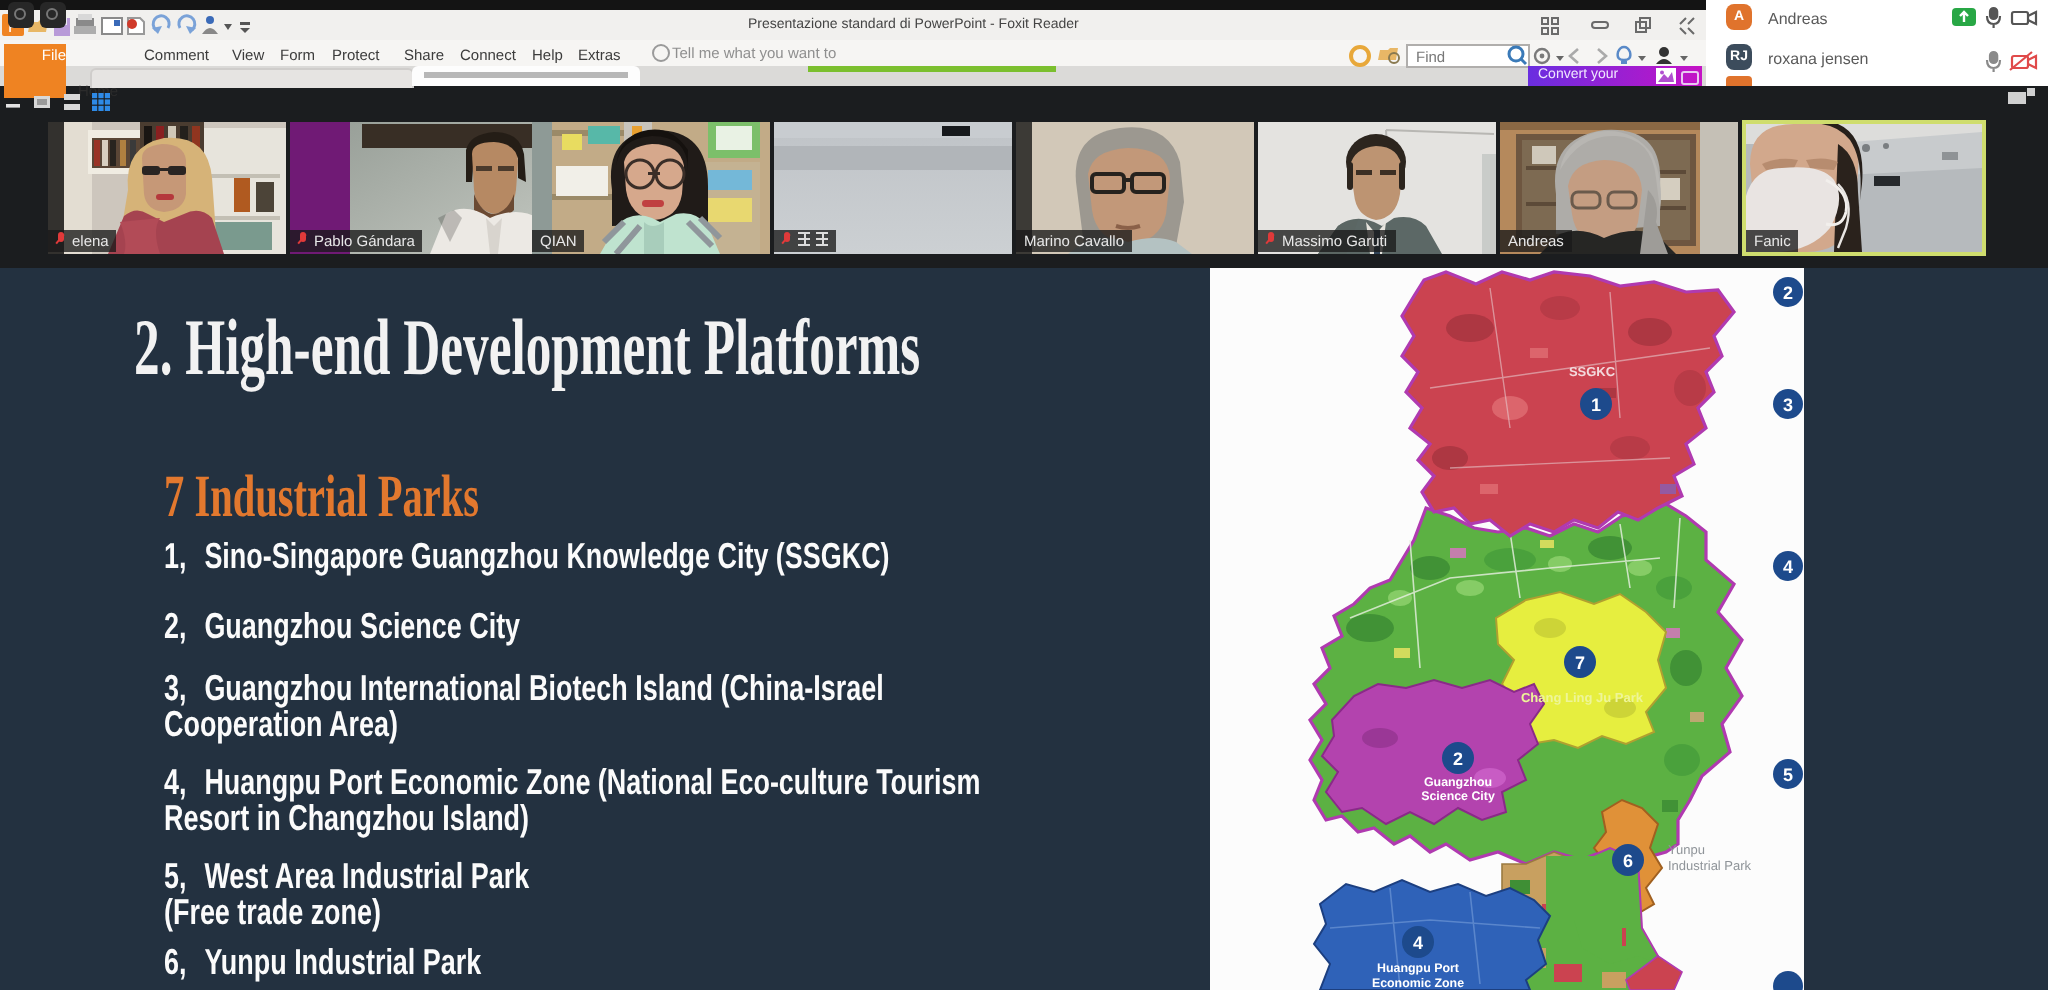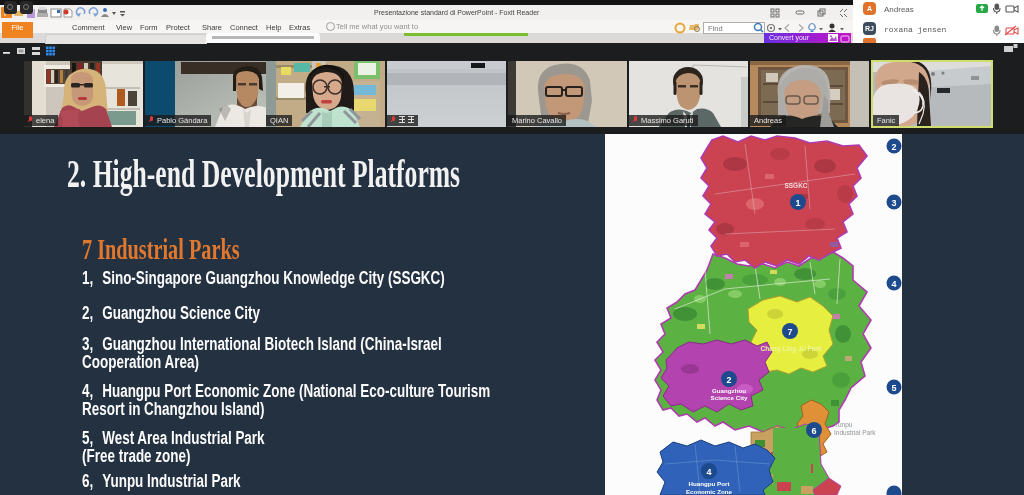--- a/index.html
+++ b/index.html
@@ -7,38 +7,38 @@
 
 #topblack{left:0;top:0;width:853px;height:5px;background:#141414;}
 #titlebar{left:0;top:5px;width:853px;height:15px;background:#f1f0ee;}
 #menurow{left:0;top:20px;width:853px;height:13px;background:#f6f5f3;}
 #tabrow{left:0;top:33px;width:853px;height:10px;background:#dbdad8;}
 #darkstrip{left:0;top:43px;width:1024px;height:91px;background:#1b1d1f;}
 .fbtn{position:absolute;top:1px;width:13px;height:13px;background:#272727;border-radius:3px;z-index:9;}
 .fbtn span{position:absolute;left:3px;top:3px;width:6px;height:6px;border:1px solid #777;border-radius:50%;box-sizing:border-box;}
 #title-text{left:374px;top:9px;font-size:7px;color:#444;letter-spacing:0;}
 .menu-item{position:absolute;top:23px;font-size:7.5px;color:#3c3c3c;}
-#filebtn{left:2px;top:22px;width:31px;height:16px;line-height:12px !important;background:#ef8322;color:#fff;font-size:7.5px;text-align:center;line-height:13px;}
+#filebtn{left:2px;top:22px;width:31px;height:27px;line-height:12px !important;background:#ef8322;color:#fff;font-size:7.5px;text-align:right;line-height:13px;}
 #tellme{left:336px;top:22px;font-size:7.5px;color:#8f8f8f;}
 #bulb{left:326px;top:22px;width:7px;height:7px;border:1px solid #9a9a9a;border-radius:50%;}
 
 #tab1{left:45px;top:34px;width:160px;height:9px;background:#e6e4e2;border-radius:3px 3px 0 0;border:1px solid #cfcdcb;border-bottom:none;}
 #tab2{left:206px;top:33px;width:114px;height:10px;background:#fdfdfd;border-radius:3px 3px 0 0;}
 #tab2 i{display:block;margin:3px 6px 0 6px;height:3px;background:#7d7d7d;opacity:.55;font-style:normal;}
 #greenline{left:404px;top:33px;width:124px;height:3px;background:#7bbf2e;}
 
 #findbox{left:703px;top:22px;width:62px;height:12px;background:#fff;border:1px solid #b0aeac;font-size:7.5px;color:#777;line-height:12px;padding-left:4px;box-sizing:border-box;}
 
 #convert{left:764px;top:33px;width:87px;height:10px;background:linear-gradient(90deg,#6a2ee0,#c513c5);color:#f0e8ff;font-size:7px;line-height:10px;padding-left:5px;box-sizing:border-box;}
 
 #ppanel{left:853px;top:0;width:171px;height:43px;background:#fff;}
 .avatar{position:absolute;width:13px;height:13px;border-radius:4px;color:#fff;font-size:7px;font-weight:bold;text-align:center;line-height:13px;}
 .pname{position:absolute;font-size:8px;color:#5a5a5a;}
 
-.thumb{position:absolute;top:61px;width:119px;height:66px;overflow:hidden;background:#0c4a6e;}
+.thumb{position:absolute;top:61px;width:119px;height:66px;overflow:hidden;background:#701a75;}
 .vlabel{position:absolute;left:0px;bottom:1px;height:11px;background:rgba(25,25,25,.78);color:#e8e8e8;font-size:7.5px;line-height:11px;padding:0 4px;white-space:nowrap;}
 .redmic{display:inline-block;width:5px;height:7px;position:relative;margin-right:3px;}
 .redmic:before{content:"";position:absolute;left:1px;top:0;width:3px;height:5px;background:#e03a3a;border-radius:2px;}
 .redmic:after{content:"";position:absolute;left:-1px;top:1px;width:6px;height:1px;background:#e03a3a;transform:rotate(-50deg);transform-origin:center;top:3px;}
 .cjk{display:inline-block;width:15px;height:7px;position:relative;top:0px;background:
 linear-gradient(#dcdcdc,#dcdcdc) 0 0/6px 1px no-repeat,
 linear-gradient(#dcdcdc,#dcdcdc) 0 3px/6px 1px no-repeat,
 linear-gradient(#dcdcdc,#dcdcdc) 0 6px/6px 1px no-repeat,
 linear-gradient(#dcdcdc,#dcdcdc) 2.5px 0/1px 7px no-repeat,
 linear-gradient(#dcdcdc,#dcdcdc) 9px 0/6px 1px no-repeat,
@@ -85,21 +85,21 @@
   <div class="abs" id="tab2">
       <i></i>
     </div>
   <div class="abs" id="greenline"></div>
   <div class="abs" id="findbox">Find</div>
   <div class="abs" id="convert">Convert your</div>
   <div class="abs" id="ppanel"></div>
   <div class="avatar" style="left:863px;top:2px;background:#e0732c;">A</div>
   <div class="pname" style="left:884px;top:5px;">Andreas</div>
   <div class="avatar" style="left:863px;top:22px;background:#3c4c5c;">RJ</div>
-  <div class="pname" style="left:884px;top:25px;font-family:Liberation Mono, monospace;">roxana jensen</div>
+  <div class="pname" style="left:884px;top:25px;">roxana jensen</div>
   <div class="avatar" style="left:863px;top:38px;background:#e0732c;height:5px;line-height:0;border-radius:2px 2px 0 0;"> </div>
 
   <svg class="abs" style="left:0;top:5px;" width="130" height="15" viewBox="0 0 130 15">
     <rect x="1" y="2" width="11" height="11" rx="1" fill="#ef8322"></rect>
       <text x="6.5" y="11" font-size="8" fill="#fff" text-anchor="middle" font-family="Liberation Sans,sans-serif">F</text>
     <path d="M14,11 L15,6 L19,6 L20,5 L24,5 L23,11 Z" fill="#e8b766"></path>
     <rect x="27" y="4" width="8" height="9" fill="#b89ad8"></rect>
       <rect x="28.5" y="4" width="5" height="3.5" fill="#ece8f4"></rect>
     <rect x="38" y="4" width="9" height="5" fill="#8a8a8a"></rect>
       <rect x="37" y="8" width="11" height="4" fill="#adadad"></rect>

